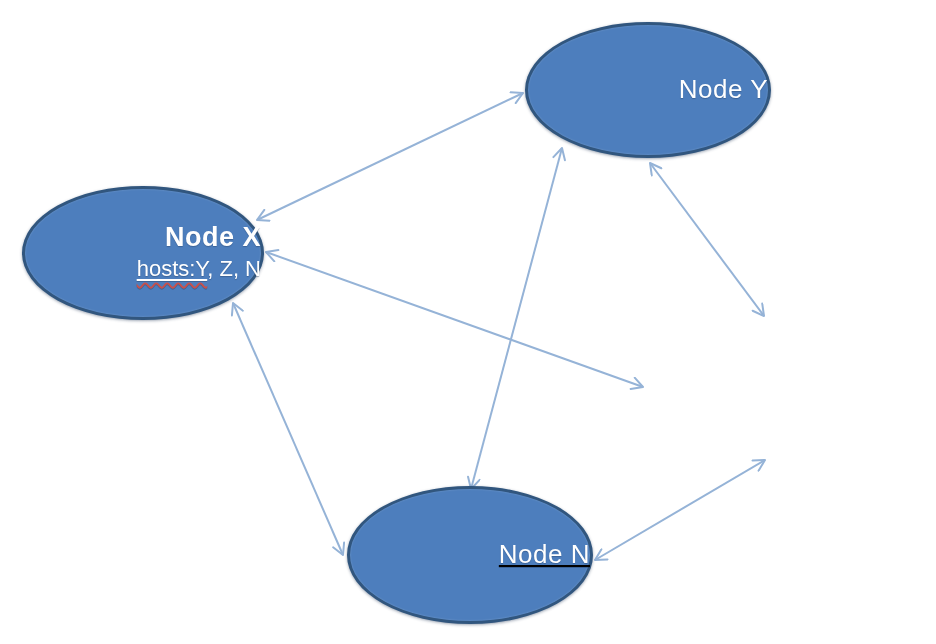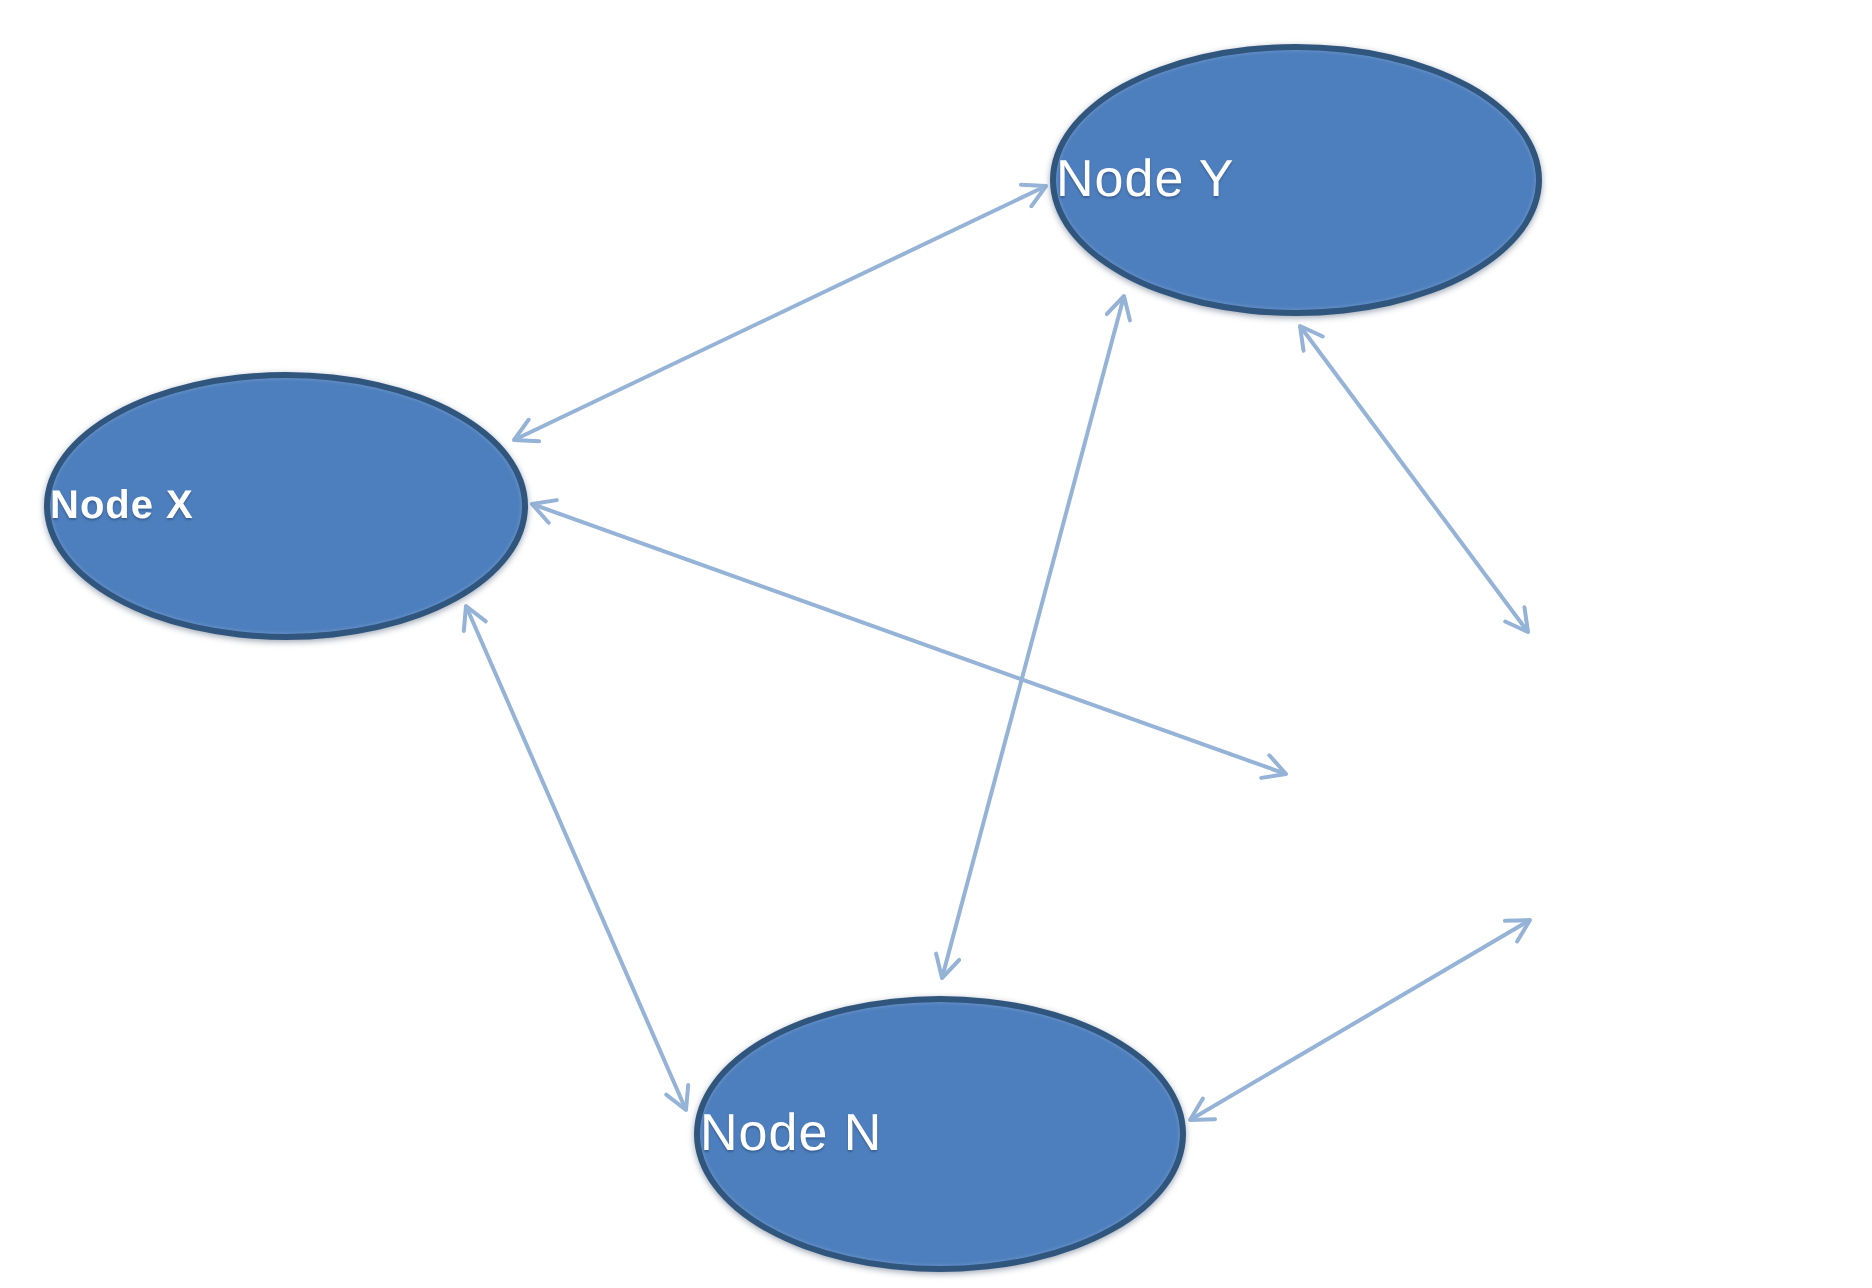--- a/index.html
+++ b/index.html
@@ -19,32 +19,32 @@
   }
   .node {
     position: absolute;
     border-radius: 50%;
     background: var(--node-fill, #4d7ebd);
     border: 3px solid var(--node-border, #31567e);
     box-shadow: 0 1px 3px rgba(40, 60, 90, 0.45), inset 0 0 2px rgba(255,255,255,0.25);
     box-sizing: border-box;
     display: flex;
     flex-direction: column;
-    align-items: flex-start;
+    align-items: flex-end;
     justify-content: center;
     text-align: center;
   }
   .node-label {
     color: var(--label-color, #ffffff);
     font-size: 26px;
     line-height: 1.15;
     letter-spacing: 0.5px;
     text-shadow: 0 1px 1px rgba(30,50,80,0.35);
   }
-  .node-label.bold { font-weight: bold; font-size: 20px; }
+  .node-label.bold { font-weight: bold; font-size: 27px; }
   .node-sublabel {
     color: var(--label-color, #ffffff);
     font-size: 22px;
     line-height: 1.3;
     margin-top: 2px;
     text-shadow: 0 1px 1px rgba(30,50,80,0.35);
   }
   .hosts-wavy {
     text-decoration-line: underline;
     text-decoration-style: wavy;
@@ -77,24 +77,25 @@
   <line x1="257" y1="220" x2="523" y2="93" stroke="#95b3d7" stroke-width="2" marker-end="url(#arrowEnd)" marker-start="url(#arrowStart)"></line>
       <line x1="266" y1="252" x2="643" y2="387" stroke="#95b3d7" stroke-width="2" marker-end="url(#arrowEnd)" marker-start="url(#arrowStart)"></line>
       <line x1="233" y1="303" x2="343" y2="555" stroke="#95b3d7" stroke-width="2" marker-end="url(#arrowEnd)" marker-start="url(#arrowStart)"></line>
       <line x1="562" y1="148" x2="471" y2="489" stroke="#95b3d7" stroke-width="2" marker-end="url(#arrowEnd)" marker-start="url(#arrowStart)"></line>
       <line x1="650" y1="163" x2="764" y2="316" stroke="#95b3d7" stroke-width="2" marker-end="url(#arrowEnd)" marker-start="url(#arrowStart)"></line>
       <line x1="765" y1="460" x2="595" y2="560" stroke="#95b3d7" stroke-width="2" marker-end="url(#arrowEnd)" marker-start="url(#arrowStart)"></line>
     </svg>
 
   <div class="node" style="left: 22px; top: 186px; width: 242px; height: 134px;">
     <div class="node-label bold">Node X</div>
+    <div class="node-sublabel"><span class="hosts-wavy"><span class="hosts-solid">hosts:Y</span></span><span>, Z, N</span></div>
   </div>
 
   <div class="node" style="left: 525px; top: 22px; width: 246px; height: 136px;">
     <div class="node-label">Node Y</div>
   </div>
 
 
-  <div class="node" style="left: 347px; top: 498px; width: 246px; height: 138px;">
+  <div class="node" style="left: 347px; top: 486px; width: 246px; height: 138px; text-decoration: underline;">
     <div class="node-label">Node N</div>
   </div>
 
 </div>
 
 </body></html>

